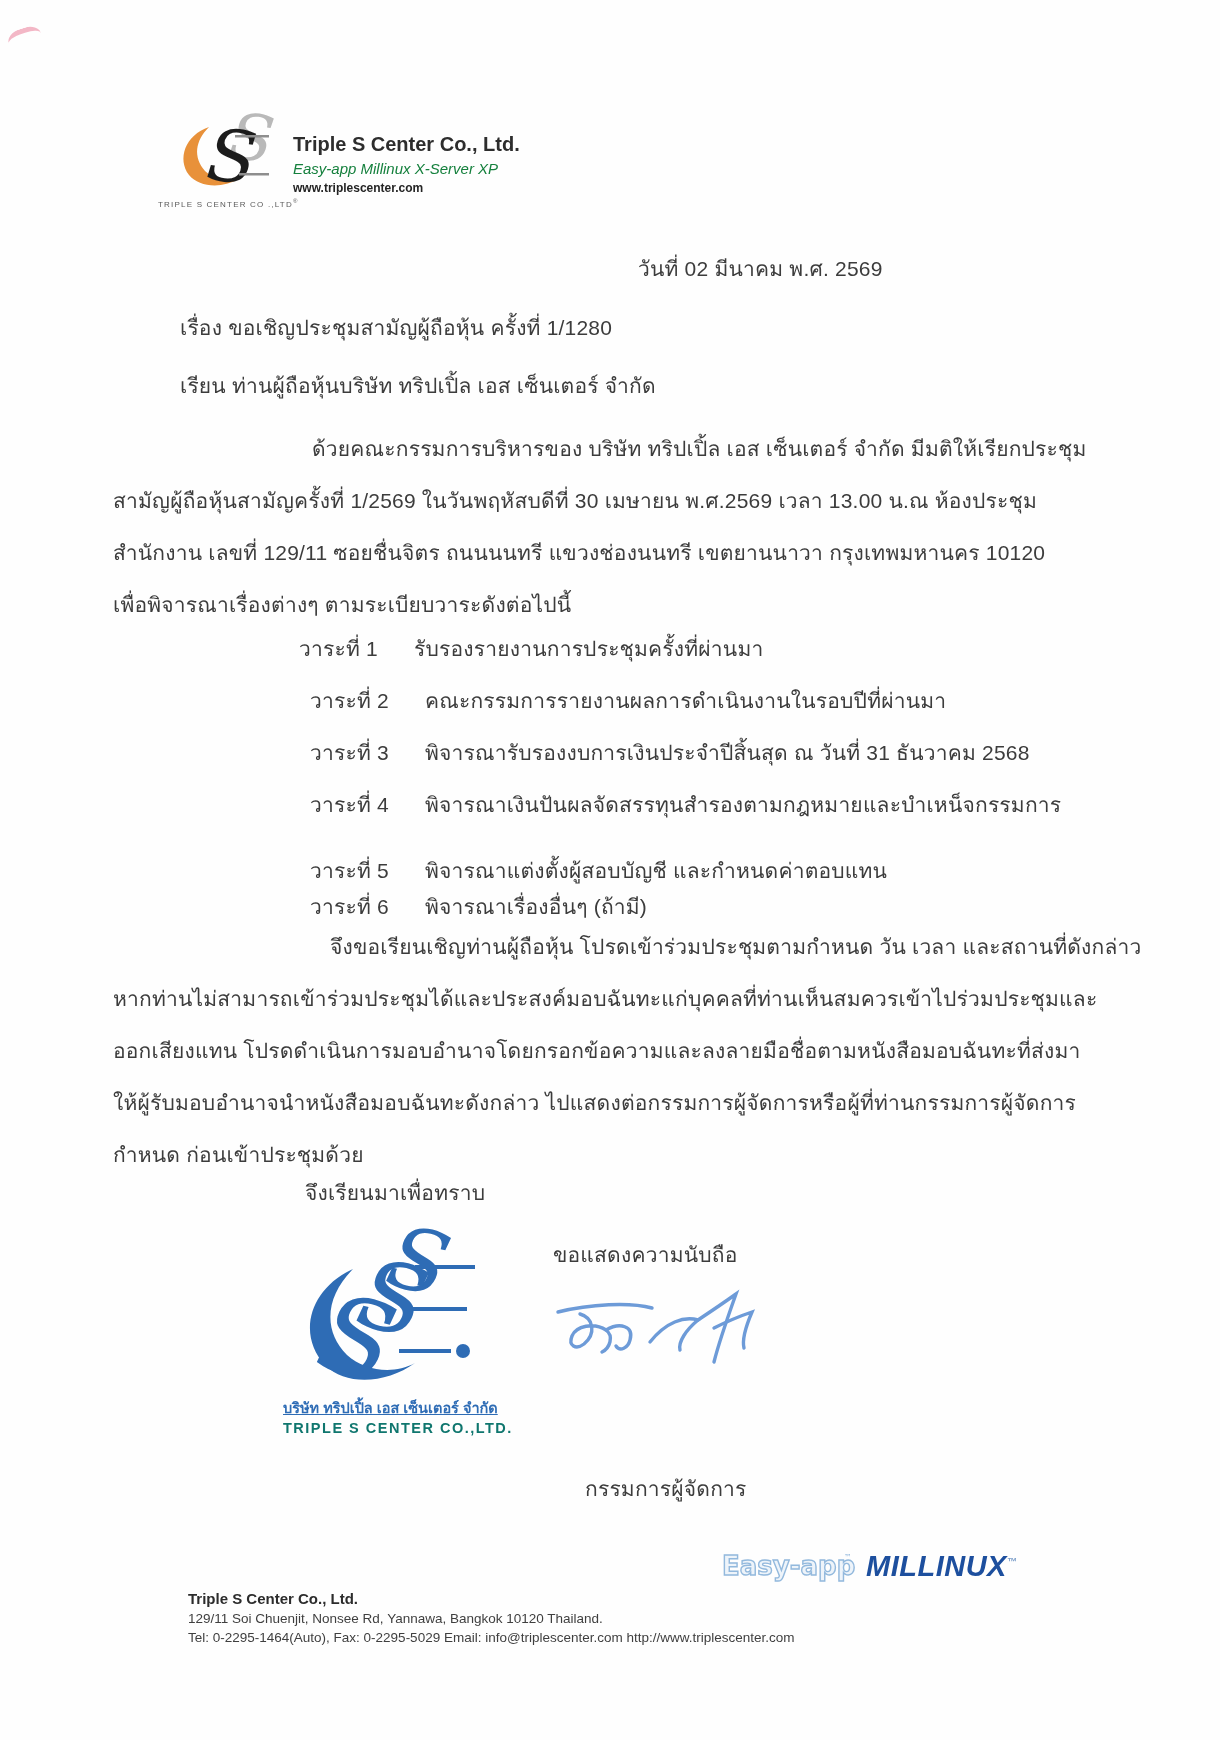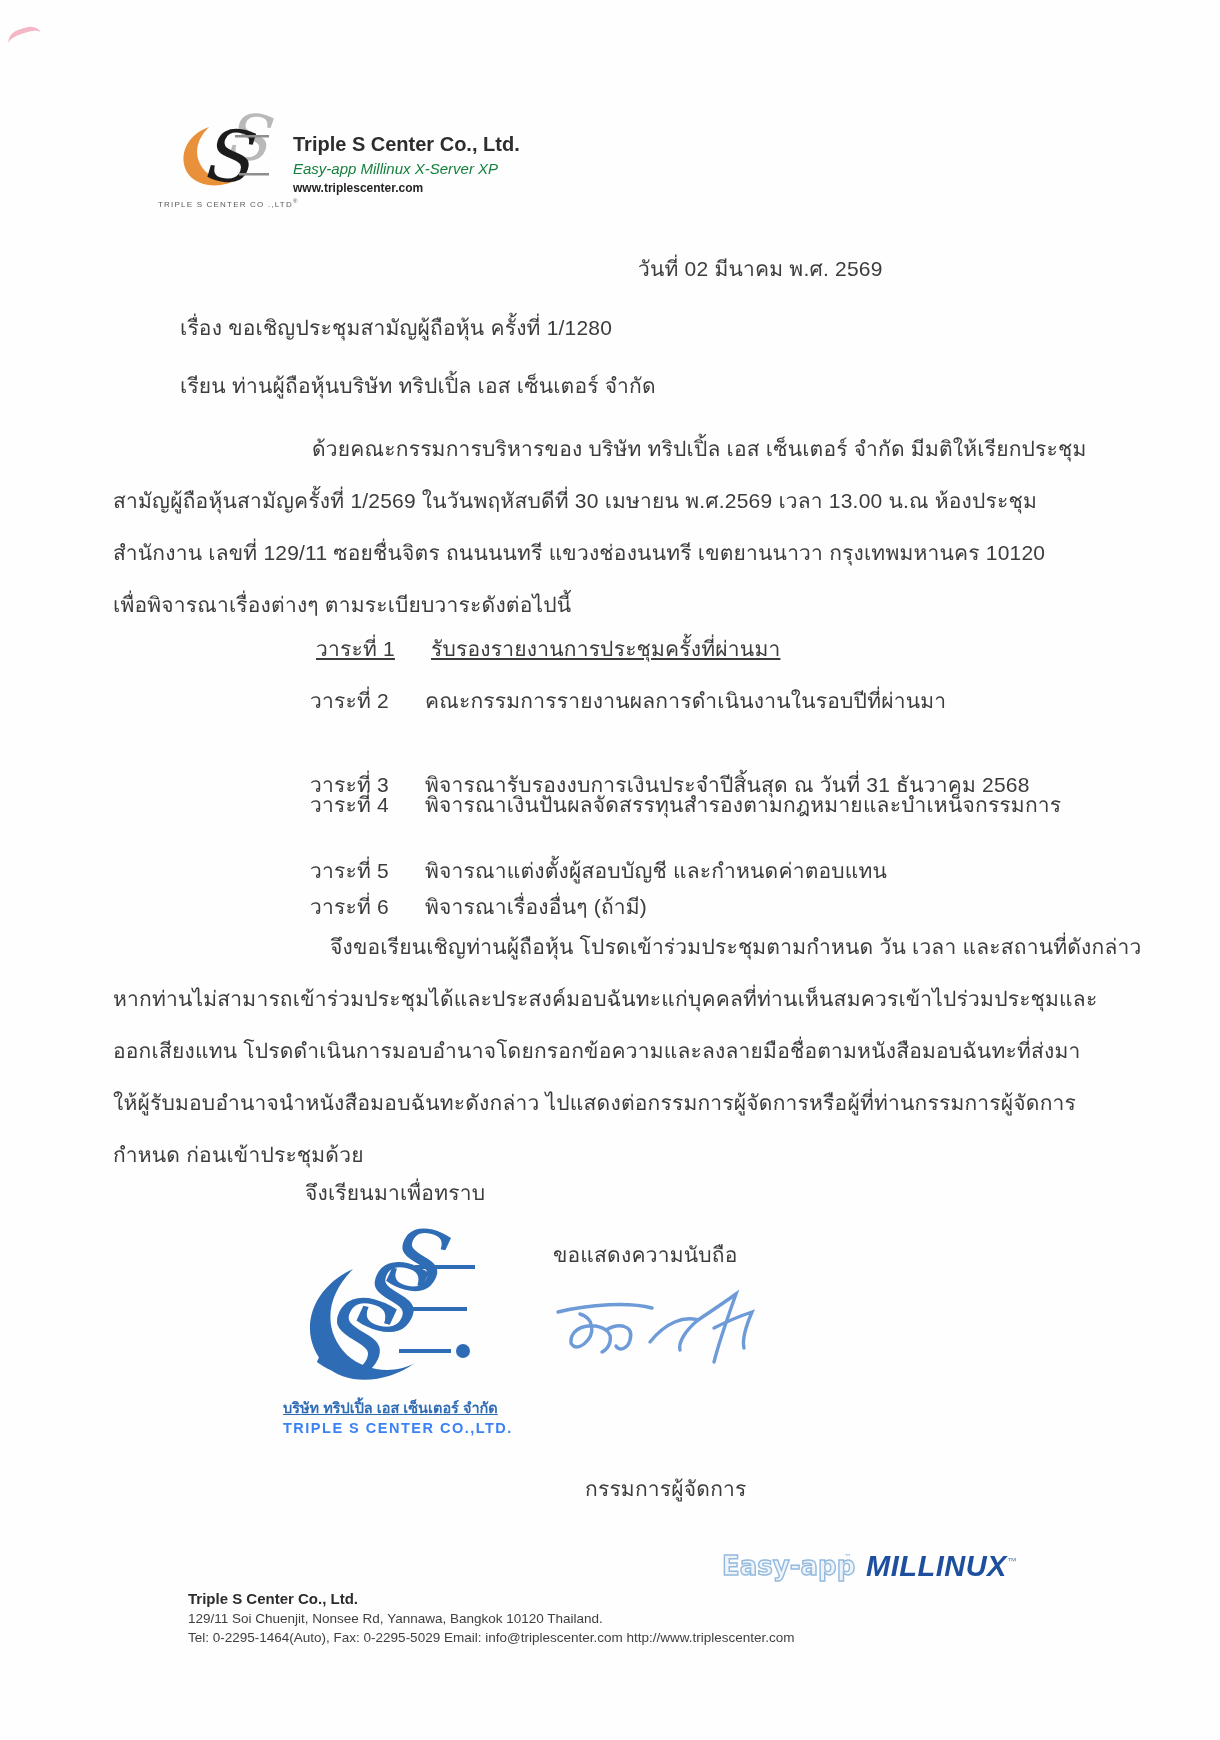--- a/index.html
+++ b/index.html
@@ -21,21 +21,21 @@
   .co-web{font-weight:bold;font-size:12px;color:#242424;margin-top:4px;}
   .logo-caption{font-size:8px;letter-spacing:1.2px;color:#5a5a5a;white-space:nowrap;}
   .logo-caption sup{font-size:6px;}
 
   
   .agenda-row{display:flex;}
   .agenda-no{width:115px;flex:0 0 115px;}
 
   
   .stamp-cap1{font-size:14.5px;font-weight:bold;color:#2e6cb5;text-decoration:underline;white-space:nowrap;}
-  .stamp-cap2{font-size:14.5px;font-weight:bold;color:#3b82f6;letter-spacing:1.5px;white-space:nowrap;margin-top:2px;}
+  .stamp-cap2{font-size:14.5px;font-weight:bold;color:#0f766e;letter-spacing:1.5px;white-space:nowrap;margin-top:2px;}
 
   
   .ft-co{font-weight:bold;font-size:15px;color:#2c2c2c;}
   .ft-line{font-size:13.5px;color:#3f3f3f;margin-top:4px;}
   .millinux{font-size:29px;font-weight:bold;font-style:italic;color:#1d4f9e;letter-spacing:.5px;white-space:nowrap;}
   .millinux .tm{font-size:10px;vertical-align:super;font-style:normal;color:#7d9fca;}
 
   
   .artifact{
     width:34px;height:16px;
@@ -78,29 +78,29 @@
   <div class="abs thai" style="left:638px;top:252px;">วันที่  02  มีนาคม  พ.ศ. 2569</div>
 
   <div class="abs thai" style="left:180px;top:311px;">เรื่อง  ขอเชิญประชุมสามัญผู้ถือหุ้น ครั้งที่ 1/1280</div>
   <div class="abs thai" style="left:180px;top:369px;">เรียน  ท่านผู้ถือหุ้นบริษัท ทริปเปิ้ล เอส เซ็นเตอร์ จำกัด</div>
 
   <div class="abs thai" style="left:312px;top:432px;">ด้วยคณะกรรมการบริหารของ   บริษัท ทริปเปิ้ล เอส เซ็นเตอร์ จำกัด   มีมติให้เรียกประชุม</div>
   <div class="abs thai" style="left:113px;top:484px;">สามัญผู้ถือหุ้นสามัญครั้งที่ 1/2569 ในวันพฤหัสบดีที่ 30 เมษายน พ.ศ.2569 เวลา 13.00 น.ณ ห้องประชุม</div>
   <div class="abs thai" style="left:113px;top:536px;">สำนักงาน เลขที่ 129/11 ซอยชื่นจิตร  ถนนนนทรี  แขวงช่องนนทรี  เขตยานนาวา กรุงเทพมหานคร 10120</div>
   <div class="abs thai" style="left:113px;top:588px;">เพื่อพิจารณาเรื่องต่างๆ ตามระเบียบวาระดังต่อไปนี้</div>
 
-  <div class="abs thai agenda-row" style="left:316px;top:632px;text-decoration:underline;">
+  <div class="abs thai agenda-row" style="left:299px;top:632px;">
     <span class="agenda-no">วาระที่ 1</span>
     <span>รับรองรายงานการประชุมครั้งที่ผ่านมา</span>
   </div>
   <div class="abs thai agenda-row" style="left:310px;top:684px;">
     <span class="agenda-no">วาระที่ 2</span>
     <span>คณะกรรมการรายงานผลการดำเนินงานในรอบปีที่ผ่านมา</span>
   </div>
-  <div class="abs thai agenda-row" style="left:310px;top:768px;">
+  <div class="abs thai agenda-row" style="left:310px;top:736px;">
     <span class="agenda-no">วาระที่ 3</span>
     <span>พิจารณารับรองงบการเงินประจำปีสิ้นสุด ณ วันที่ 31 ธันวาคม  2568</span>
   </div>
   <div class="abs thai agenda-row" style="left:310px;top:788px;">
     <span class="agenda-no">วาระที่ 4</span>
     <span>พิจารณาเงินปันผลจัดสรรทุนสำรองตามกฎหมายและบำเหน็จกรรมการ</span>
   </div>
   <div class="abs thai agenda-row" style="left:310px;top:840px;margin-top:14px;">
     <span class="agenda-no">วาระที่ 5</span>
     <span>พิจารณาแต่งตั้งผู้สอบบัญชี และกำหนดค่าตอบแทน</span>

